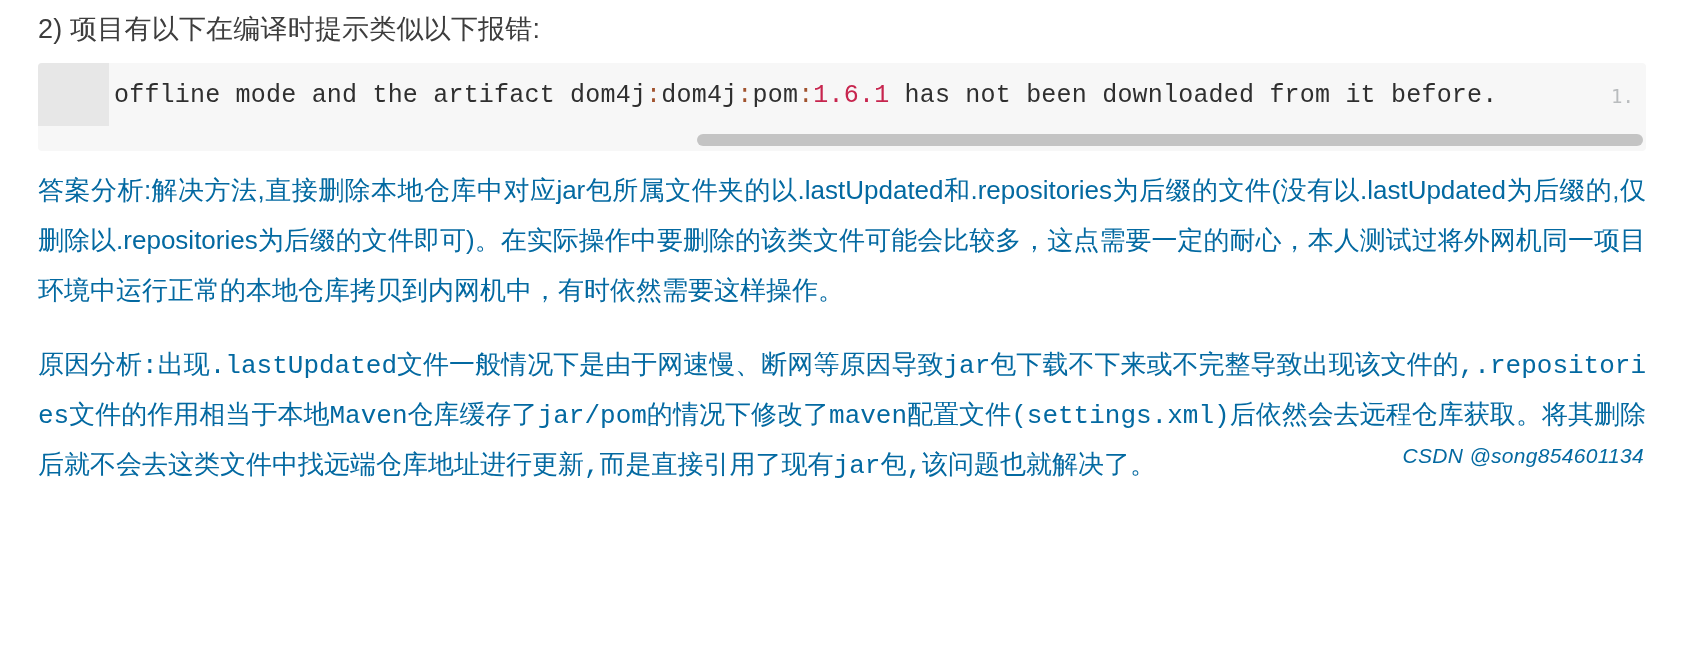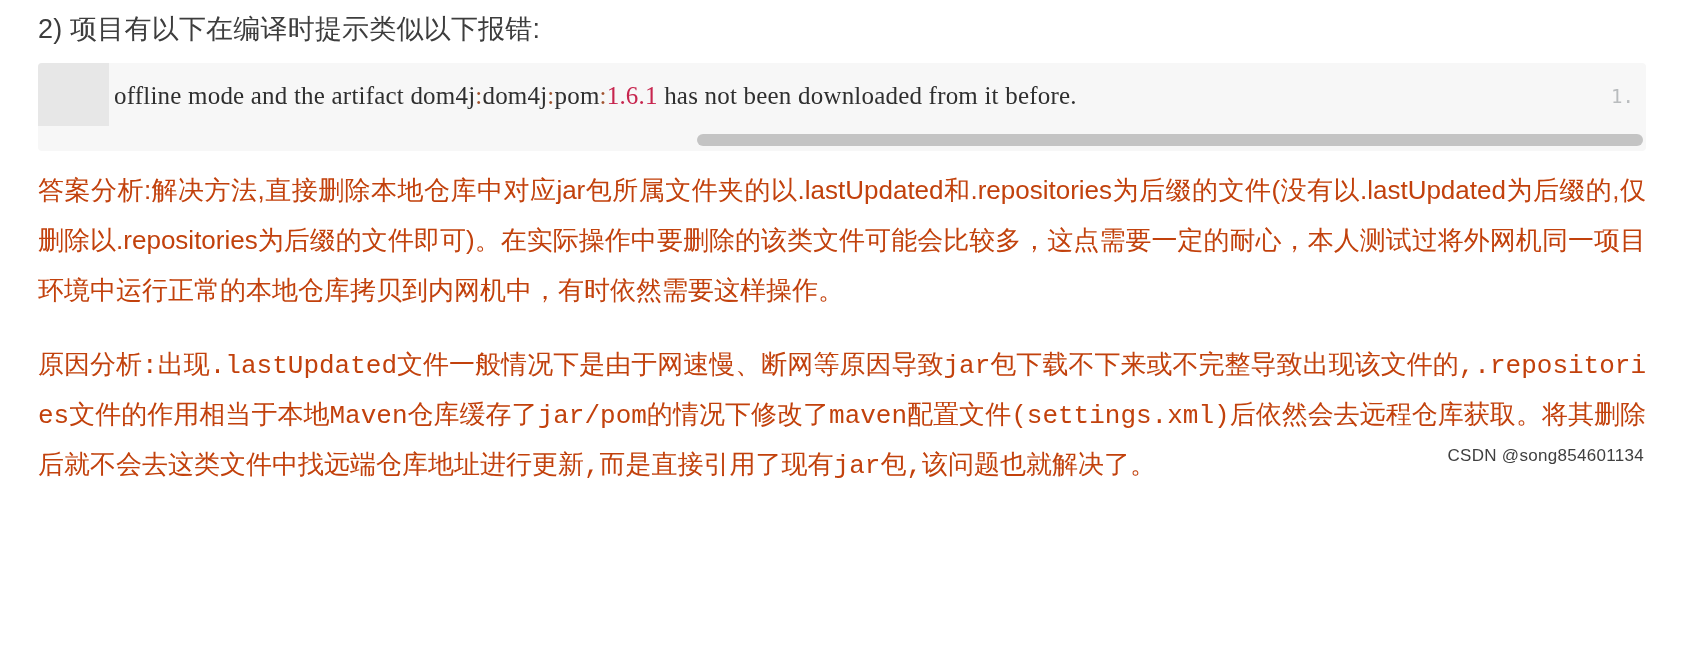--- a/index.html
+++ b/index.html
@@ -58,21 +58,21 @@
     font-family: "DejaVu Sans Mono", "Liberation Mono", monospace;
     font-size: 19px;
     line-height: 22px;
     color: #b9bcbe;
   }
   .code-line {
     position: absolute;
     left: 76px;
     top: 18px;
     white-space: nowrap;
-    font-family: Liberation Serif, serif;
+    font-family: Liberation Mono, monospace;
     font-size: 25px;
     line-height: 30px;
     letter-spacing: 0.2px;
     color: #2f2f2f;
   }
   .code-line .punc { color: #a0522d; }
   .code-line .num  { color: #c7254e; }
 
   
   .code-scroll-track {
@@ -89,39 +89,40 @@
     top: 0;
     height: 12px;
     background: #c4c4c4;
     border-radius: 6px;
   }
 
   
   .para {
     font-size: 26px;
     line-height: 50px;
-    color: #c2410c;
+    color: #0369a1;
     letter-spacing: 0px;
     text-align: justify;
     text-justify: inter-character;
     word-break: break-all;
   }
   .para.first { margin-top: 14px; }
   .para.second { margin-top: 0px; font-family: Liberation Mono, monospace; }
 
   
   .watermark {
     position: absolute;
     right: 40px;
     bottom: 22px;
-    font-size: 17px;
+    font-size: 21px;
     line-height: 20px;
-    color: #404040;
+    color: #0369a1;
     letter-spacing: 0.3px;
     white-space: nowrap;
+    font-style: italic;
   }
 </style>
 </head>
 <body>
 
 <div class="page">
 
   <div class="heading">2) 项目有以下在编译时提示类似以下报错:</div>
 
   <div class="code-block">

